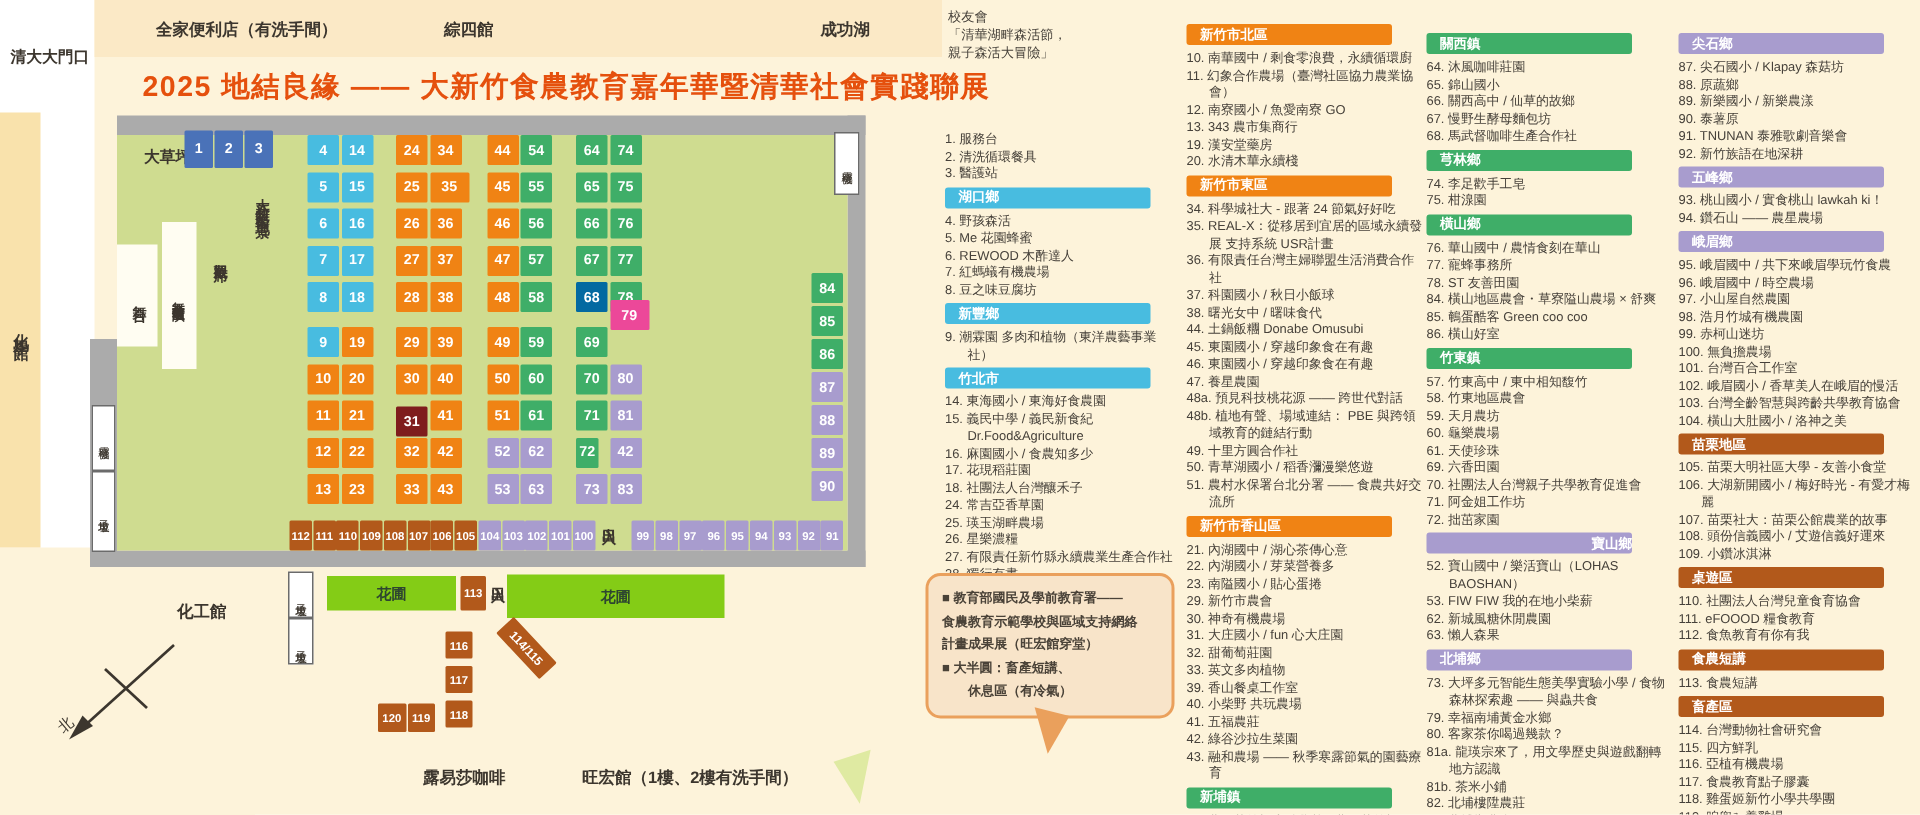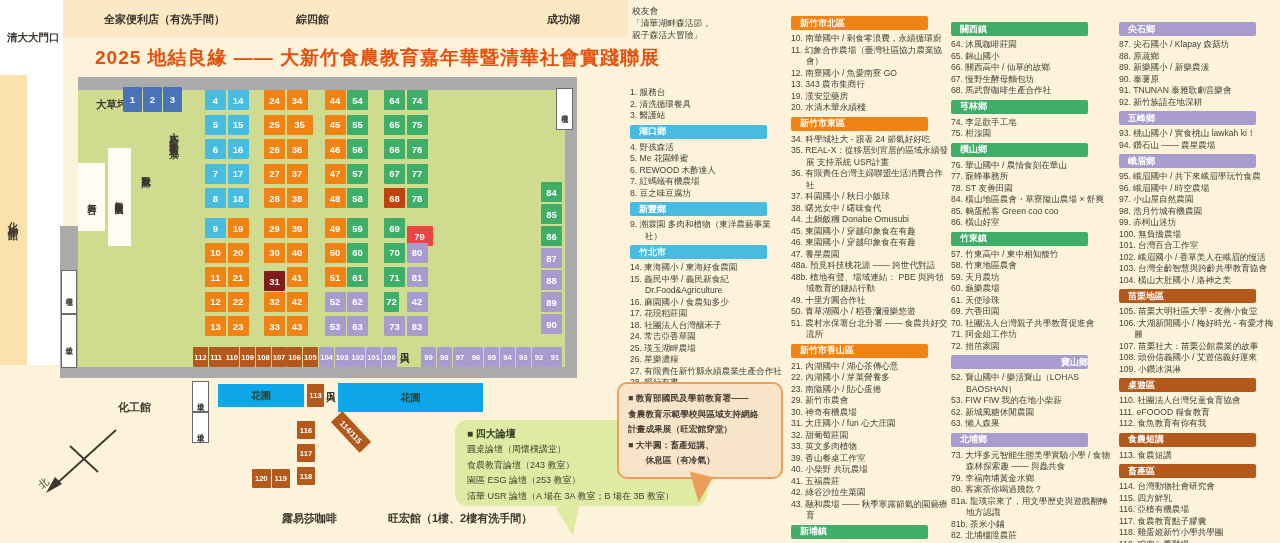--- a/index.html
+++ b/index.html
@@ -10,21 +10,21 @@
   .maplabel{font-size:10px;font-weight:600;color:#3c362e;}
   .wbox{background:#fff;border:1px solid #6b6b6b;writing-mode:vertical-rl;font-size:7.5px;color:#3c362e;
         display:flex;align-items:center;justify-content:center;line-height:1;}
   .cell{position:absolute;display:flex;align-items:center;justify-content:center;
         color:#fff;font-weight:bold;font-size:9.5px;border-radius:1px;}
   .cell.s{font-size:7.6px;}
   .lcol{position:absolute;}
   .lhead{color:#fff;font-weight:bold;font-size:9px;line-height:9px;padding:2.5px 0 2.5px 9px;width:128px;
          border-radius:2px;margin:3px 0 3px 0;}
   .litem{font-size:8.6px;line-height:11.5px;color:#46413a;padding-left:15px;text-indent:-15px;}
-  .bar{position:absolute;background:#0ea5e9;color:#2e4630;font-size:10px;font-weight:600;
+  .bar{position:absolute;background:#84cc16;color:#2e4630;font-size:10px;font-weight:600;
        display:flex;align-items:center;justify-content:center;}
   .graY{position:absolute;background:#ababab;}
   .note{font-size:8.8px;line-height:12px;color:#46413a;}
   .bubble-forums{position:absolute;left:455px;top:420px;width:252px;height:86px;background:#dfeaa2;
        border-radius:12px;padding:6px 12px;box-sizing:border-box;z-index:6;}
   .bubble-forums .bt{font-size:10px;font-weight:bold;color:#33402a;line-height:16px;}
   .bubble-forums .bl{font-size:9px;color:#3a4630;line-height:15.5px;}
   .bubble-moe{position:absolute;left:617px;top:382px;width:166px;height:97px;background:#f8e4c9;
        border:2px solid #eaa05c;border-radius:10px;padding:7px 9px;box-sizing:border-box;z-index:6;}
   .bubble-moe .bl{font-size:8.7px;font-weight:bold;color:#4a4238;line-height:15.5px;white-space:nowrap;}
@@ -136,21 +136,21 @@
       <div class="cell" style="left: 324.5px; top: 188.4px; width: 21px; height: 20px; background: rgb(240, 131, 20);">48</div>
       <div class="cell" style="left: 347px; top: 90px; width: 21px; height: 20px; background: rgb(63, 174, 104);">54</div>
       <div class="cell" style="left: 347px; top: 114.6px; width: 21px; height: 20px; background: rgb(63, 174, 104);">55</div>
       <div class="cell" style="left: 347px; top: 139.2px; width: 21px; height: 20px; background: rgb(63, 174, 104);">56</div>
       <div class="cell" style="left: 347px; top: 163.8px; width: 21px; height: 20px; background: rgb(63, 174, 104);">57</div>
       <div class="cell" style="left: 347px; top: 188.4px; width: 21px; height: 20px; background: rgb(63, 174, 104);">58</div>
       <div class="cell" style="left: 384px; top: 90px; width: 21px; height: 20px; background: rgb(63, 174, 104);">64</div>
       <div class="cell" style="left: 384px; top: 114.6px; width: 21px; height: 20px; background: rgb(63, 174, 104);">65</div>
       <div class="cell" style="left: 384px; top: 139.2px; width: 21px; height: 20px; background: rgb(63, 174, 104);">66</div>
       <div class="cell" style="left: 384px; top: 163.8px; width: 21px; height: 20px; background: rgb(63, 174, 104);">67</div>
-      <div class="cell" style="left: 384px; top: 188.4px; width: 21px; height: 20px; background: #c2410c;">68</div>
+      <div class="cell" style="left: 384px; top: 188.4px; width: 21px; height: 20px; background: #0369a1;">68</div>
       <div class="cell" style="left: 406.5px; top: 90px; width: 21px; height: 20px; background: rgb(63, 174, 104);">74</div>
       <div class="cell" style="left: 406.5px; top: 114.6px; width: 21px; height: 20px; background: rgb(63, 174, 104);">75</div>
       <div class="cell" style="left: 406.5px; top: 139.2px; width: 21px; height: 20px; background: rgb(63, 174, 104);">76</div>
       <div class="cell" style="left: 406.5px; top: 163.8px; width: 21px; height: 20px; background: rgb(63, 174, 104);">77</div>
       <div class="cell" style="left: 406.5px; top: 188.4px; width: 21px; height: 20px; background: rgb(63, 174, 104);">78</div>
       <div class="cell" style="left: 205px; top: 218px; width: 21px; height: 20px; background: rgb(72, 188, 224);">9</div>
       <div class="cell" style="left: 205px; top: 242.6px; width: 21px; height: 20px; background: rgb(240, 131, 20);">10</div>
       <div class="cell" style="left: 205px; top: 267.2px; width: 21px; height: 20px; background: rgb(240, 131, 20);">11</div>
       <div class="cell" style="left: 205px; top: 291.8px; width: 21px; height: 20px; background: rgb(240, 131, 20);">12</div>
       <div class="cell" style="left: 205px; top: 316.4px; width: 21px; height: 20px; background: rgb(240, 131, 20);">13</div>
@@ -177,21 +177,21 @@
       <div class="cell" style="left: 347px; top: 218px; width: 21px; height: 20px; background: rgb(63, 174, 104);">59</div>
       <div class="cell" style="left: 347px; top: 242.6px; width: 21px; height: 20px; background: rgb(63, 174, 104);">60</div>
       <div class="cell" style="left: 347px; top: 267.2px; width: 21px; height: 20px; background: rgb(63, 174, 104);">61</div>
       <div class="cell" style="left: 347px; top: 291.8px; width: 21px; height: 20px; background: rgb(168, 156, 206);">62</div>
       <div class="cell" style="left: 347px; top: 316.4px; width: 21px; height: 20px; background: rgb(168, 156, 206);">63</div>
       <div class="cell" style="left: 384px; top: 218px; width: 21px; height: 20px; background: rgb(63, 174, 104);">69</div>
       <div class="cell" style="left: 384px; top: 242.6px; width: 21px; height: 20px; background: rgb(63, 174, 104);">70</div>
       <div class="cell" style="left: 384px; top: 267.2px; width: 21px; height: 20px; background: rgb(63, 174, 104);">71</div>
       <div class="cell" style="left: 384px; top: 291.8px; width: 15px; height: 20px; background: rgb(63, 174, 104);">72</div>
       <div class="cell" style="left: 384px; top: 316.4px; width: 21px; height: 20px; background: rgb(168, 156, 206);">73</div>
-      <div class="cell" style="left: 406.5px; top: 226px; width: 26px; height: 20px; background: #ef4444;">79</div>
+      <div class="cell" style="left: 406.5px; top: 200px; width: 26px; height: 20px; background: #ec4899;">79</div>
       <div class="cell" style="left: 406.5px; top: 242.6px; width: 21px; height: 20px; background: rgb(168, 156, 206);">80</div>
       <div class="cell" style="left: 406.5px; top: 267.2px; width: 21px; height: 20px; background: rgb(168, 156, 206);">81</div>
       <div class="cell" style="left: 406.5px; top: 291.8px; width: 21px; height: 20px; background: rgb(168, 156, 206);">42</div>
       <div class="cell" style="left: 406.5px; top: 316.4px; width: 21px; height: 20px; background: rgb(168, 156, 206);">83</div>
       <div class="cell" style="left: 541px; top: 182px; width: 21px; height: 20px; background: rgb(63, 174, 104);">84</div>
       <div class="cell" style="left: 541px; top: 204px; width: 21px; height: 20px; background: rgb(63, 174, 104);">85</div>
       <div class="cell" style="left: 541px; top: 226px; width: 21px; height: 20px; background: rgb(63, 174, 104);">86</div>
       <div class="cell" style="left: 541px; top: 248px; width: 21px; height: 20px; background: rgb(168, 156, 206);">87</div>
       <div class="cell" style="left: 541px; top: 270px; width: 21px; height: 20px; background: rgb(168, 156, 206);">88</div>
       <div class="cell" style="left: 541px; top: 292px; width: 21px; height: 20px; background: rgb(168, 156, 206);">89</div>
@@ -381,29 +381,20 @@
       <div class="lhead" style="background: rgb(178, 89, 27);">畜產區</div>
       <div class="litem">114. 台灣動物社會研究會</div>
       <div class="litem">115. 四方鮮乳</div>
       <div class="litem">116. 亞植有機農場</div>
       <div class="litem">117. 食農教育點子膠囊</div>
       <div class="litem">118. 雞蛋姬新竹小學共學團</div>
       <div class="litem">119. 咱兜ㄟ養雞場</div>
     </div>
 
   <div class="tail-g"></div>
-  <div class="bubble-forums">
-    <div class="bt">■ 四大論壇</div>
-    <div id="forum-lines">
-        <div class="bl">圓桌論壇（周懷樸講堂）</div>
-        <div class="bl">食農教育論壇（243 教室）</div>
-        <div class="bl">園區 ESG 論壇（253 教室）</div>
-        <div class="bl">清華 USR 論壇（A 場在 3A 教室；B 場在 3B 教室）</div>
-      </div>
-  </div>
   <div class="tail-o"></div>
   <div class="bubble-moe">
     <div id="moe-lines">
         <div class="bl">■ 教育部國民及學前教育署——</div>
         <div class="bl">食農教育示範學校與區域支持網絡</div>
         <div class="bl">計畫成果展（旺宏館穿堂）</div>
         <div class="bl">■ 大半圓：畜產短講、</div>
         <div class="bl">　　休息區（有冷氣）</div>
       </div>
   </div>

